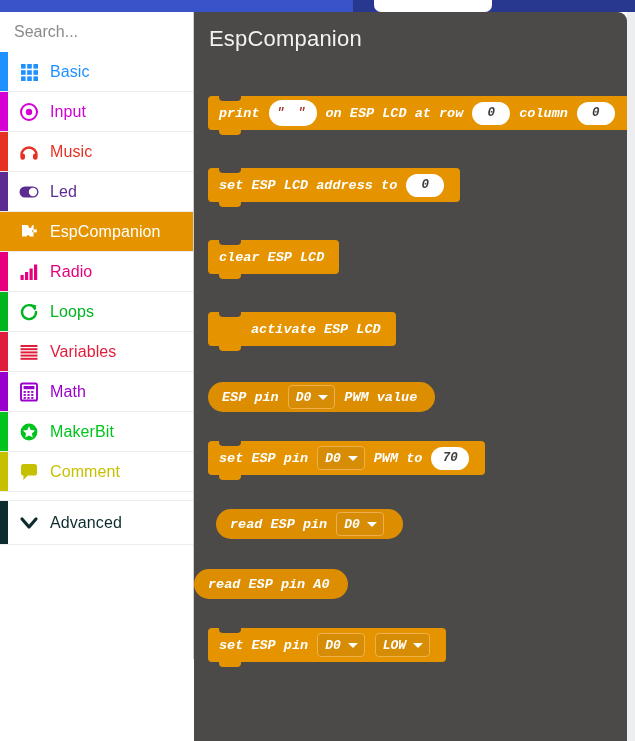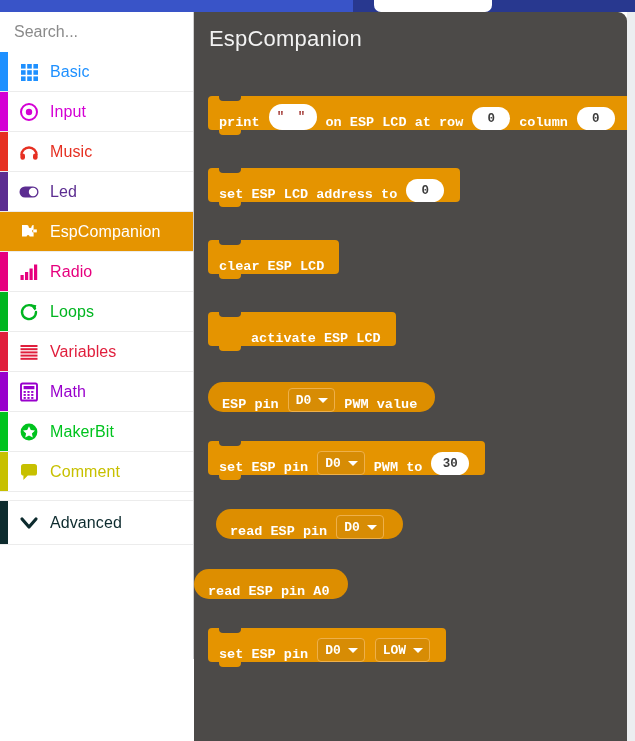--- a/index.html
+++ b/index.html
@@ -139,28 +139,29 @@
     color: #f2f2f2;
     font-size: 22px;
     font-family: "Liberation Sans", sans-serif;
     letter-spacing: 0.2px;
   }
 
   
   .block {
     position: absolute;
     display: flex;
-    align-items: flex-end;
+    align-items: center;
     font-family: "Liberation Mono", monospace;
     font-size: 13.5px;
     font-weight: bold;
     color: #ffffff;
     white-space: nowrap;
     cursor: grab;
     box-sizing: border-box;
+    font-style: italic;
   }
   
   .block.stack {
     background: #e59400;
     height: 34px;
     border-radius: 4px;
     padding: 0 11px;
   }
   .block.stack::before { 
     content: "";
@@ -440,21 +441,21 @@
         </span>
         <span class="btxt">PWM value</span>
       </div>
       <div class="block stack" style="left: 14px; top: 429px;">
         <span class="btxt">set ESP pin</span>
         <span class="field-drop">
           <span>D0</span>
           <span class="caret"></span>
         </span>
         <span class="btxt">PWM to</span>
-        <span class="field-num">30</span>
+        <span class="field-num">70</span>
       </div>
       <div class="block reporter" style="left: 22px; top: 497px;">
         <span class="btxt">read ESP pin</span>
         <span class="field-drop">
           <span>D0</span>
           <span class="caret"></span>
         </span>
       </div>
       <div class="block reporter" style="left: 0; top: 557px;">
         <span class="btxt">read ESP pin A0</span>

